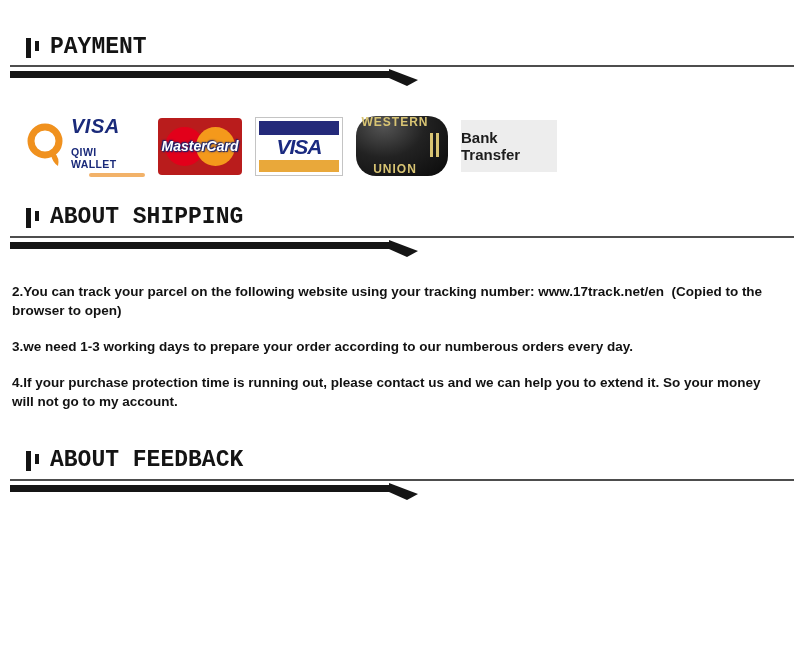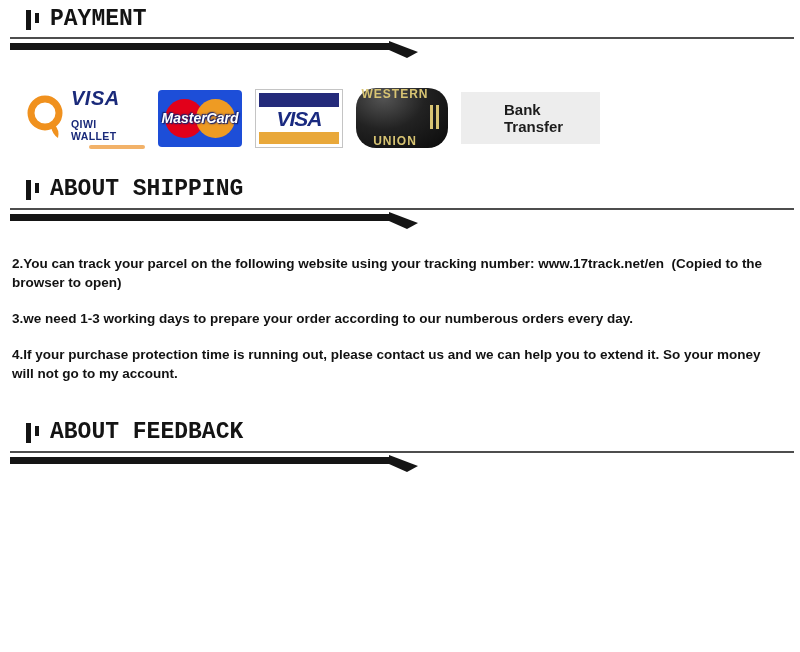--- a/index.html
+++ b/index.html
@@ -4,21 +4,21 @@
 <style>
   html,body { margin:0; padding:0; }
   body {
     width:800px; height:652px; overflow:hidden;
     background:#ffffff;
     font-family:"Liberation Sans", sans-serif;
   }
   .page { width:800px; height:652px; position:relative; }
 
   
-  .sec-head { display:flex; align-items:center; gap:11px; padding-left:26px; }
+  .sec-head { display:flex; align-items:center; gap:11px; padding-left:26px;margin-top:28px; }
   .sec-head.first { padding-top:7px; }
   .marker { display:inline-flex; align-items:flex-start; }
   .marker .b1 { display:block; width:5px; height:20px; background:#141414; }
   .marker .b2 { display:block; width:4px; height:10px; background:#141414; margin-left:4px; margin-top:3px; }
   .sec-title {
     margin:0; font-family:"Liberation Mono", monospace;
     font-size:23px; font-weight:bold; color:#141414; letter-spacing:0px;
     line-height:1.1; white-space:pre;
   }
 
@@ -33,21 +33,21 @@
   .card { flex:none; }
 
   .qiwi { width:120px; height:56px; background:#fff; display:flex; align-items:center; gap:4px; }
   .qtxt { display:block; }
   .qvisa { display:block; font-style:italic; font-weight:bold; font-size:20px; line-height:1;
            color:#1a2a7a; letter-spacing:0.5px; }
   .qwallet { display:block; font-weight:bold; font-size:10.5px; color:#1a2a7a;
              letter-spacing:0.4px; margin-top:10px; }
   .qfine { display:block; width:56px; height:4px; background:#f2b269; margin:3px 0 0 auto; border-radius:2px; }
 
-  .mc { width:84px; height:57px; background:#1d4ed8; border-radius:4px; position:relative; overflow:hidden; }
+  .mc { width:84px; height:57px; background:#b91c1c; border-radius:4px; position:relative; overflow:hidden; }
   .mc .c-red { position:absolute; left:7px; top:9px; width:39px; height:39px; border-radius:50%; background:#e2001a; }
   .mc .c-org { position:absolute; right:7px; top:9px; width:39px; height:39px; border-radius:50%; background:#f79e1b; opacity:.96; }
   .mc .mc-label {
     position:absolute; left:50%; top:50%; transform:translate(-50%,-50%);
     font-style:italic; font-weight:bold; font-size:14px; color:#fff; white-space:nowrap;
     text-shadow:1px 1px 1px #16216e, -1px -1px 1px #16216e, 0 0 3px #16216e;
   }
 
   .visa-card { width:88px; height:59px; background:#fff; border:1px solid #c4c4c4;
                box-sizing:border-box; display:flex; flex-direction:column; padding:3px; }
@@ -57,21 +57,21 @@
   .visa-bot { height:12px; background:#e9a83a; }
 
   .wu { width:92px; height:60px; border-radius:20px;
         background:radial-gradient(ellipse at 30% 15%, #555 0%, #222 45%, #0a0a0a 100%);
         position:relative; display:flex; flex-direction:column; align-items:center; justify-content:space-between; }
   .wu .l1, .wu .l2 { color:#d8c473; font-weight:bold; font-size:12px; letter-spacing:1px;
                      line-height:1.15; margin-right:14px; }
   .wu .bars { position:absolute; right:9px; top:17px; display:flex; gap:3px; }
   .wu .bars i { display:block; width:3px; height:24px; background:#d8c473; }
 
-  .bt { width:96px; height:52px; background:#ededed; display:flex; align-items:center; justify-content:center;padding-left:43px; }
+  .bt { width:96px; height:52px; background:#ededed; display:flex; align-items:center; justify-content:center; }
   .bt-label { font-weight:bold; font-size:15px; color:#1c1c1c; }
 
   
   .ptext {
     font-weight:bold; font-size:13.5px; color:#121212; line-height:1.42;
     margin:0 16px 17px 12px; white-space:pre-wrap;
   }
   .shipping-block { margin-top:26px; }
   .feedback-block { margin-top:23px; }
   .head-shipping { margin-top:29px; }

